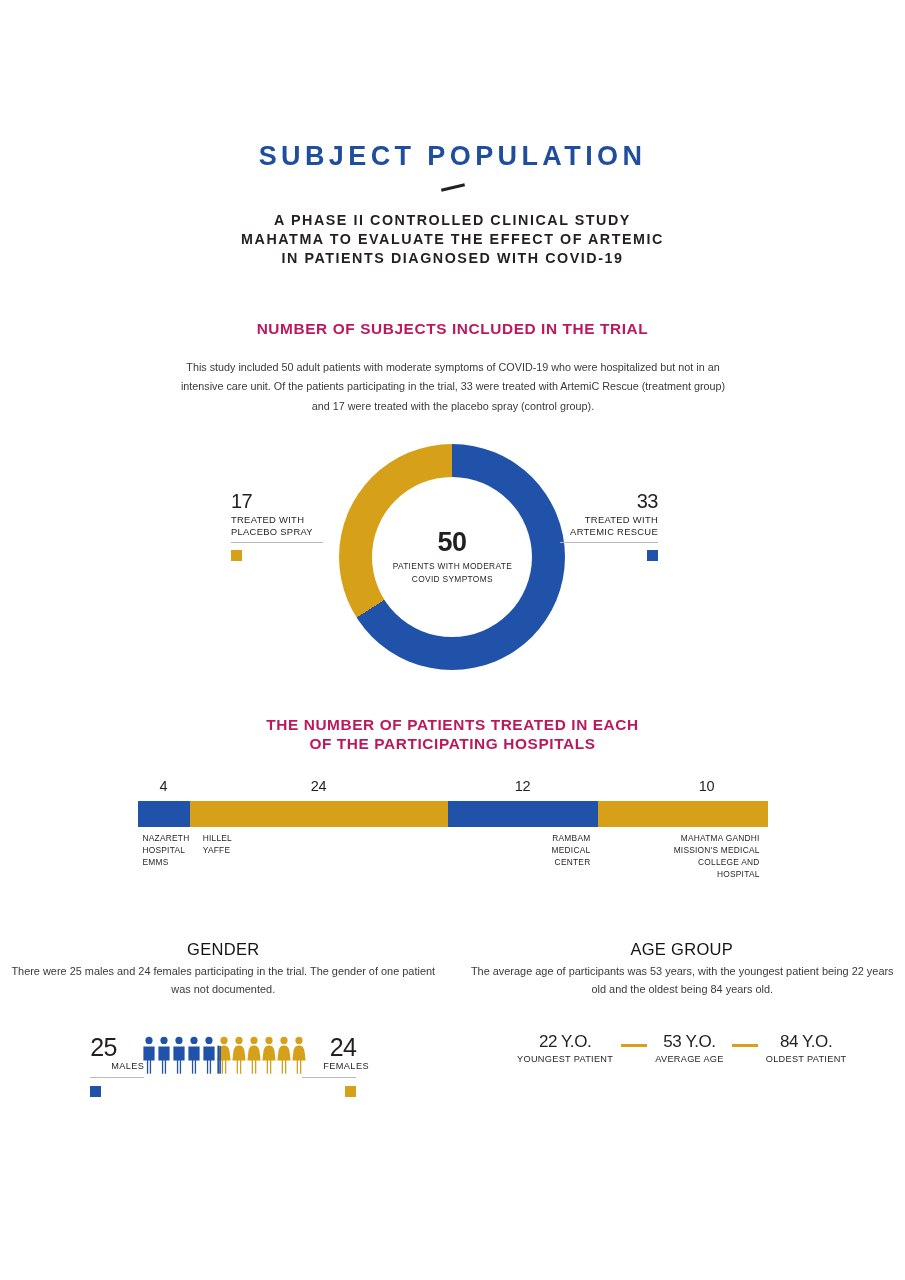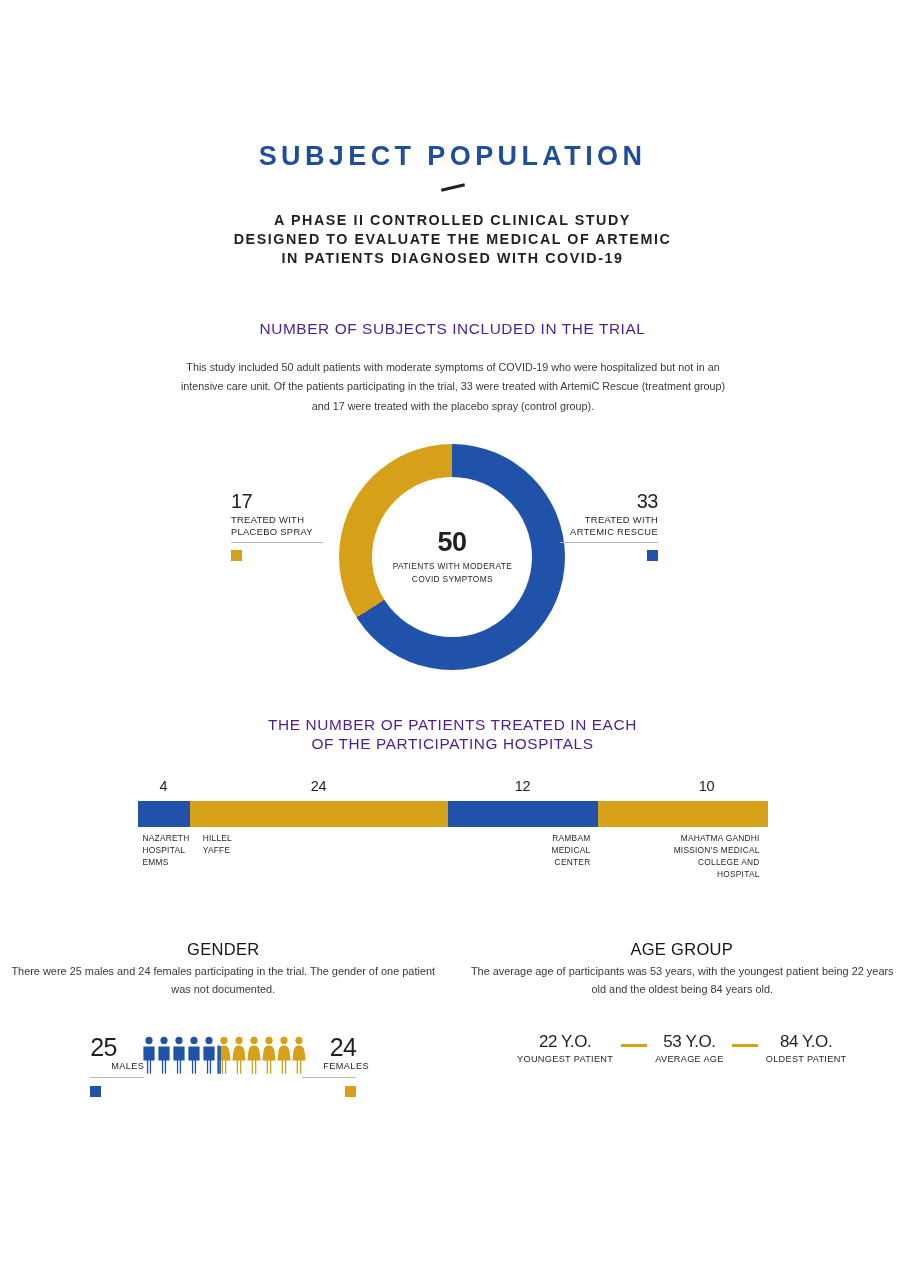--- a/index.html
+++ b/index.html
@@ -33,23 +33,23 @@
     font-weight:600;
     line-height:1.33;
     color:#231f20;
   }
 
   
   #section-subjects { width:905px; text-align:center; margin-top:52px; }
   .sec-head {
     font-size:15.4px;
     letter-spacing:0.6px;
-    font-weight:400;
+    font-weight:700;
     line-height:1.18;
-    color:#4c1d95;
+    color:#be185d;
   }
   #subjects-body {
     width:590px; margin:18px auto 0;
     font-family:"Liberation Sans Narrow","Liberation Sans", sans-serif;
     font-size:11.6px;
     line-height:1.72;
     color:#3a3a3a;
     transform:scaleX(0.93);
   }
 
@@ -162,21 +162,21 @@
   }
 </style>
 </head>
 <body>
 
 <div id="header">
   <div id="page-title">SUBJECT POPULATION</div>
   <div id="title-dash"></div>
   <div id="subtitle">
     <div>A PHASE II CONTROLLED CLINICAL STUDY</div>
-    <div>DESIGNED TO EVALUATE THE MEDICAL OF ARTEMIC</div>
+    <div>MAHATMA TO EVALUATE THE EFFECT OF ARTEMIC</div>
     <div>IN PATIENTS DIAGNOSED WITH COVID-19</div>
   </div>
 </div>
 
 <div id="section-subjects">
   <div class="sec-head">NUMBER OF SUBJECTS INCLUDED IN THE TRIAL</div>
   <div id="subjects-body">This study included 50 adult patients with moderate symptoms of COVID-19 who were hospitalized but not in an intensive care unit. Of the patients participating in the trial, 33 were treated with ArtemiC Rescue (treatment group) and 17 were treated with the placebo spray (control group).</div>
 
   <div id="donut-area">
 

